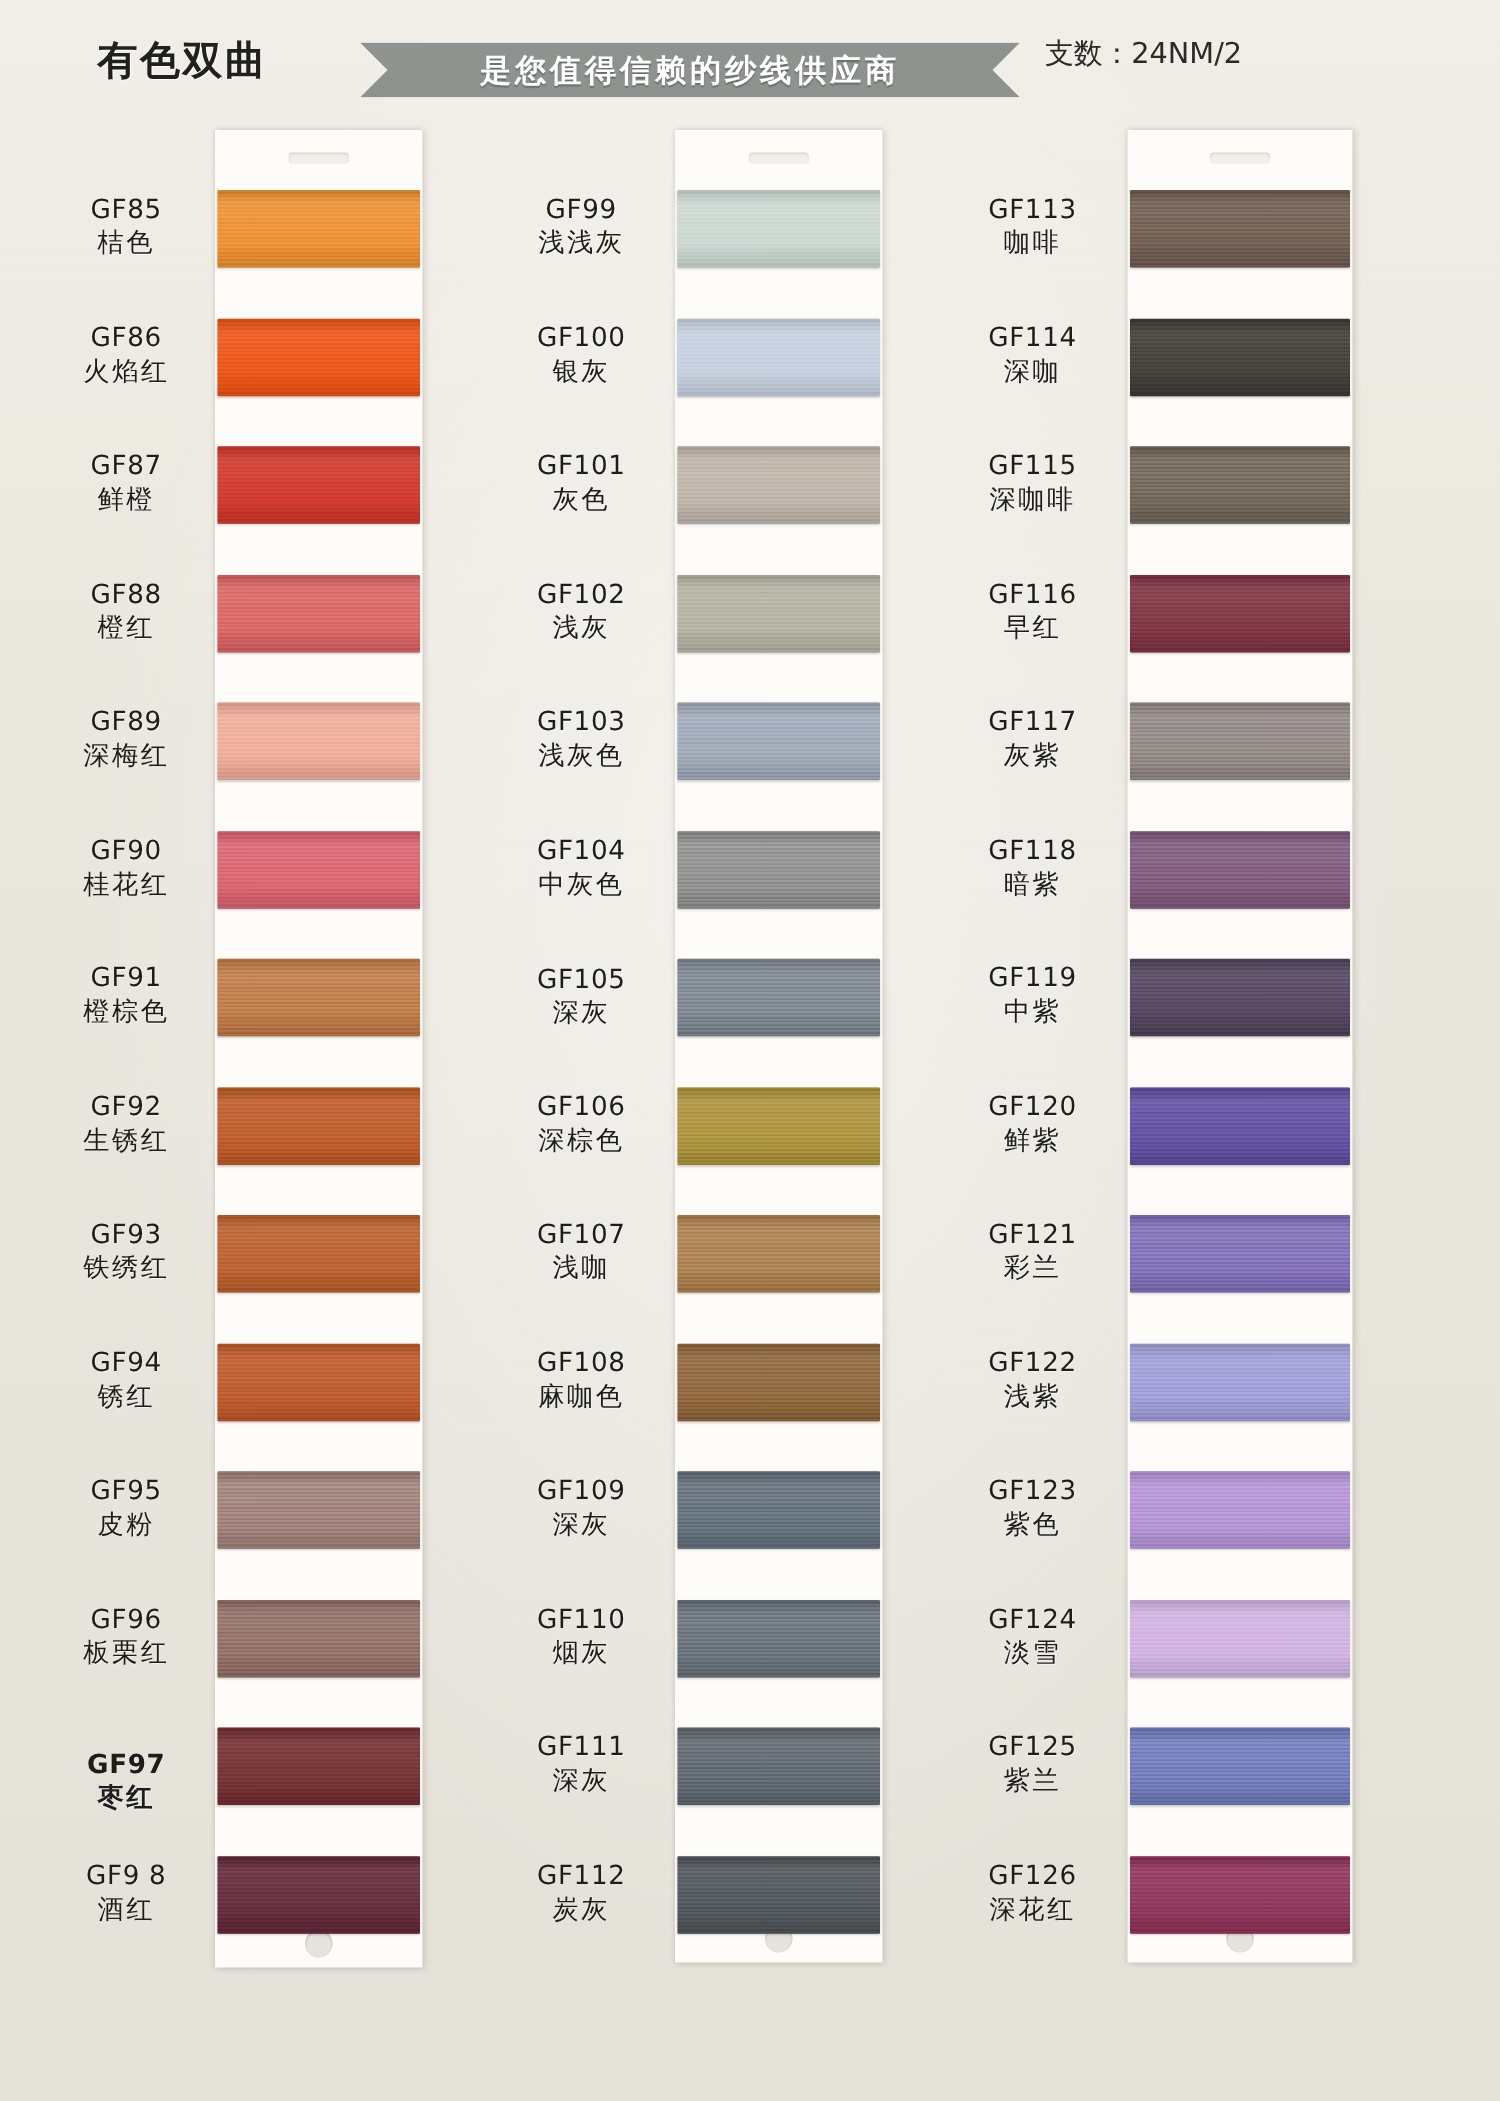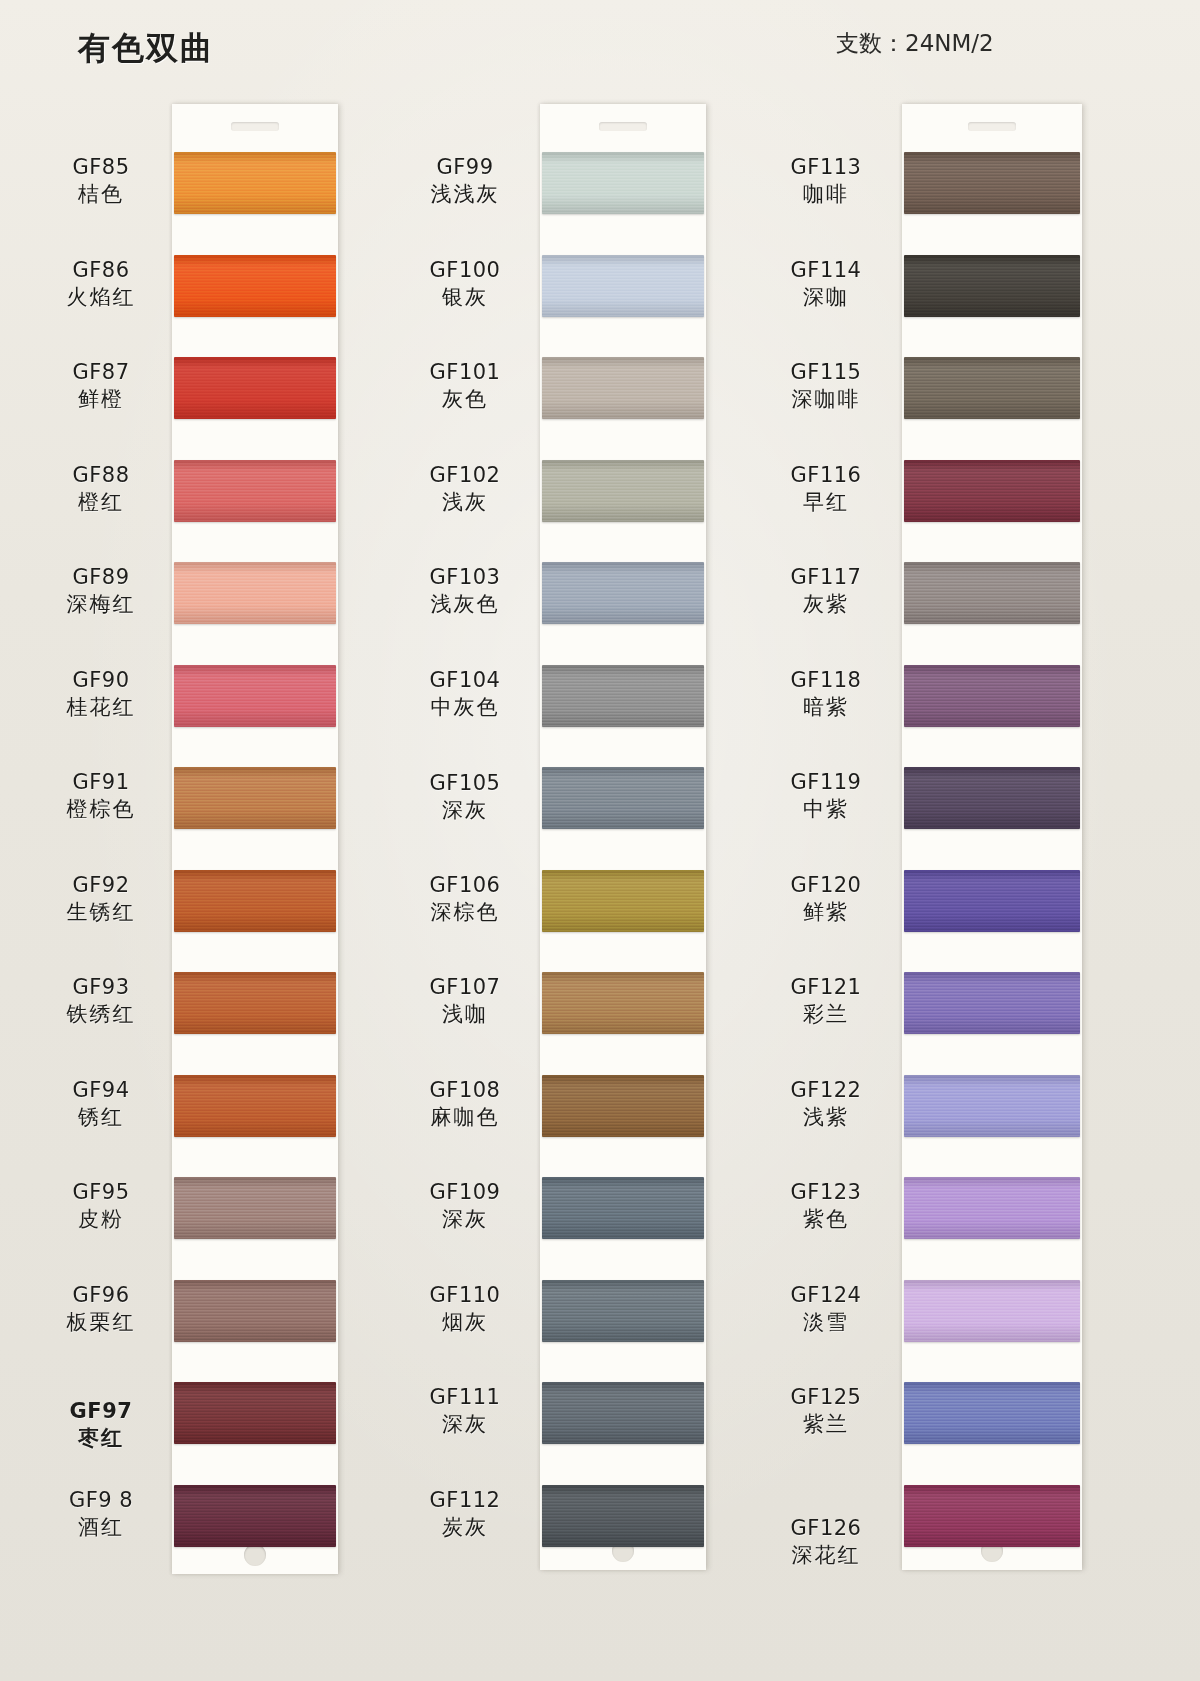--- a/index.html
+++ b/index.html
@@ -136,20 +136,23 @@
   }
 </style>
 </head>
 <body>
 
 <div id="page">
 
   <div id="header">
     <div id="brand">有色双曲</div>
 
+    <div id="ribbon">
+      <span>是您值得信赖的纱线供应商</span>
+    </div>
 
     <div id="specs">
       <div class="spec-line">支数：24NM/2</div>
     </div>
   </div>
 
   <div class="column" id="col-0">
     <div class="strip"></div>
     <div class="rows">
         <div class="row" style="top: 48px;">
@@ -445,21 +448,21 @@
           <div class="yarn" style="top: 0px; height: 62px; background: rgb(206, 175, 226);"></div>
         </div>
         <div class="row" style="top: 1278px;">
           <div class="label" style="top: 2px;">
             <div class="code">GF125</div>
             <div class="cname">紫兰</div>
           </div>
           <div class="yarn" style="top: 0px; height: 62px; background: rgb(107, 118, 184);"></div>
         </div>
         <div class="row" style="top: 1380.5px;">
-          <div class="label" style="top: 2px; margin-top: 28px;">
+          <div class="label" style="top: 2px;">
             <div class="code">GF126</div>
             <div class="cname">深花红</div>
           </div>
           <div class="yarn" style="top: 0px; height: 62px; background: rgb(138, 47, 85);"></div>
         </div>
       </div>
   </div>
 
 
 </div>

